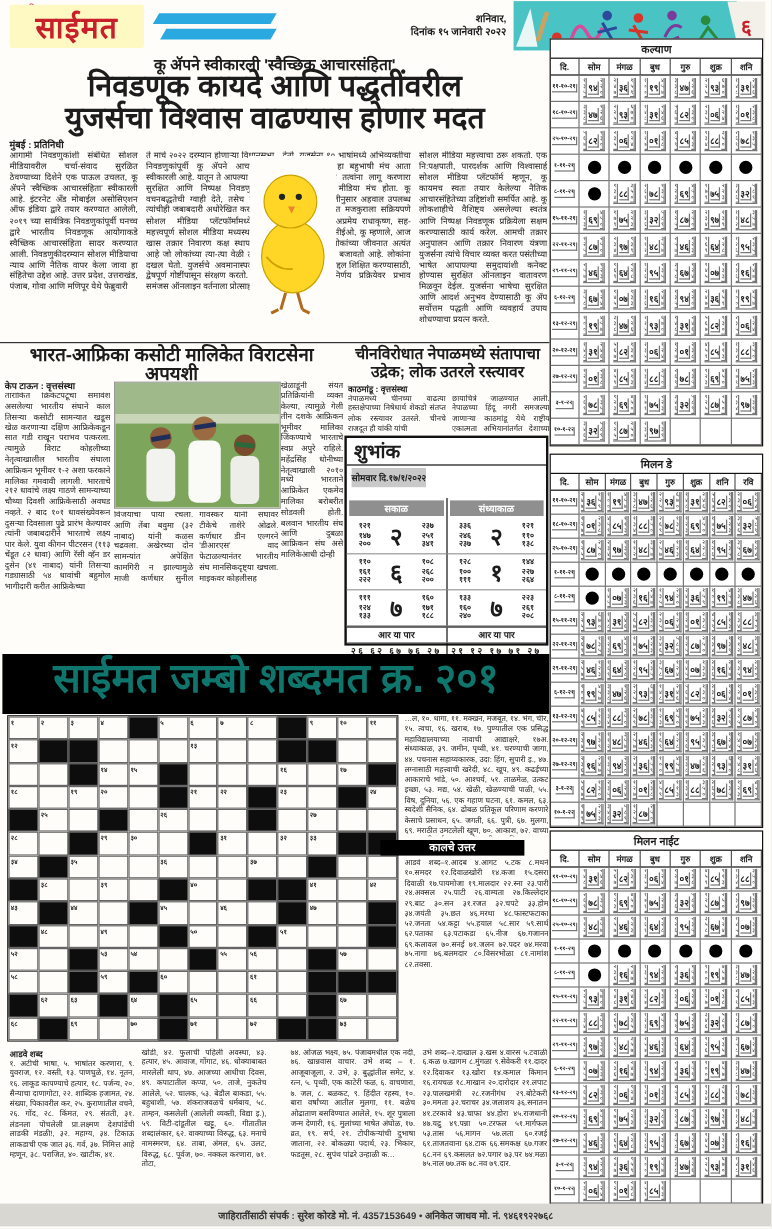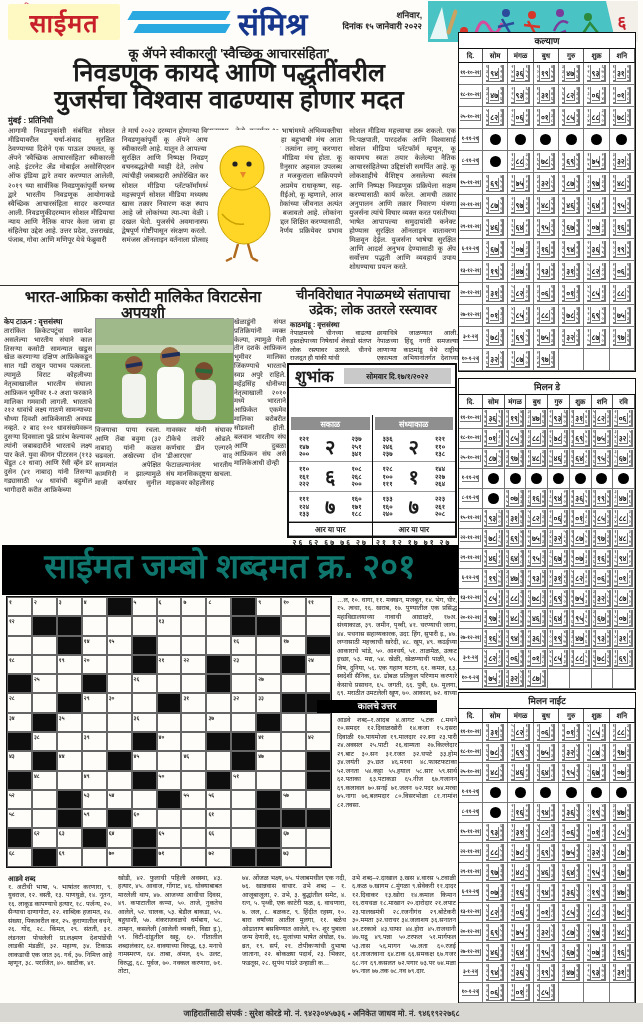--- a/index.html
+++ b/index.html
@@ -28,21 +28,21 @@
   .lead-cols p{margin:0;font-size:7px;line-height:1.3;}
   .rule{background:#333;}
   
   .cric-head{left:2px;top:289px;width:282px;text-align:center;font-size:15.5px;font-weight:bold;line-height:1.05;}
   .smallbody{font-size:6.8px;line-height:1.3;overflow:hidden;}
   .photo{left:95px;top:318px;width:137px;height:104px;border:1px solid #999;}
   
   .nep-head{left:288px;top:288px;width:170px;text-align:center;font-size:13px;font-weight:bold;line-height:1.15;}
   
   .shb{left:287px;top:363px;width:170px;height:175px;border:2px solid #111;background:#fff;box-sizing:border-box;}
-  .shb-head{display:flex;align-items:flex-end;border-bottom:1.5px solid #111;height:22px;}
+  .shb-head{display:flex;align-items:flex-start;border-bottom:1.5px solid #111;height:22px;flex-direction:column;}
   .shb-title{font-size:16px;font-weight:bold;padding:0 6px;}
   .shb-date{flex:1;margin:3px 4px;background:#c9c9c9;font-size:7.5px;font-weight:bold;text-align:center;padding:3px 0;}
   .shb-cols{display:flex;margin-top:27px;}
   .shb-col{flex:1;border-right:1px solid #111;}
   .shb-col:last-child{border-right:none;}
   .shb-lab{background:#8f8f8f;color:#fff;font-size:8px;font-weight:bold;text-align:center;margin:2px;padding:1px 0;}
   .shb-grp{display:flex;align-items:center;justify-content:space-around;border-bottom:0.5px solid #999;padding:1px 2px;}
   .shb-stack{font-size:6.5px;font-weight:bold;line-height:1.2;text-align:center;}
   .shb-big{font-size:20px;font-weight:bold;}
   .shb-pass-lab{font-size:7.5px;font-weight:bold;text-align:center;border-top:1px solid #111;padding:1px 0;}
@@ -81,21 +81,20 @@
 <body>
 
 <div class="page">
 
   <div class="abs logo-tag">साप्ताहिक</div>
   <div class="abs logo-box">
     <span class="logo-txt">साईमत</span>
   </div>
   <div class="abs bar" style="left:130px;top:11px;width:98px;"></div>
   <div class="abs bar" style="left:136px;top:24px;width:92px;"></div>
-  <div class="abs section-title">संमिश्र</div>
   <div class="abs dateline">
     <div>शनिवार,</div>
     <div>दिनांक १५ जानेवारी २०२२</div>
   </div>
   <div class="abs sports-banner">
     <svg width="186" height="41">
       <rect x="0" y="0" width="186" height="41" fill="#49c3c3"></rect>
       <polygon points="2,38 14,6 20,38" fill="#e8f6f6"></polygon>
       <rect x="22" y="8" width="4" height="26" rx="2" fill="#caa261" transform="rotate(18 24 21)"></rect>
       <circle cx="36" cy="30" r="4" fill="#d8352a"></circle>
@@ -2523,16 +2522,16 @@
             </div>
           </div>
           <div></div>
           <div></div>
           <div></div>
         </div>
       </div>
     </div>
 
   <div class="abs footer">
-    <span>जाहिरातींसाठी संपर्क : सुरेश कोरडे मो. नं. ९४२३०४५७३६ • अनिकेत जाधव मो. नं. ९४६१९२२७६८</span>
+    <span>जाहिरातींसाठी संपर्क : सुरेश कोरडे मो. नं. 4357153649 • अनिकेत जाधव मो. नं. ९४६१९२२७६८</span>
   </div>
 
 </div>
 
 </body></html>

